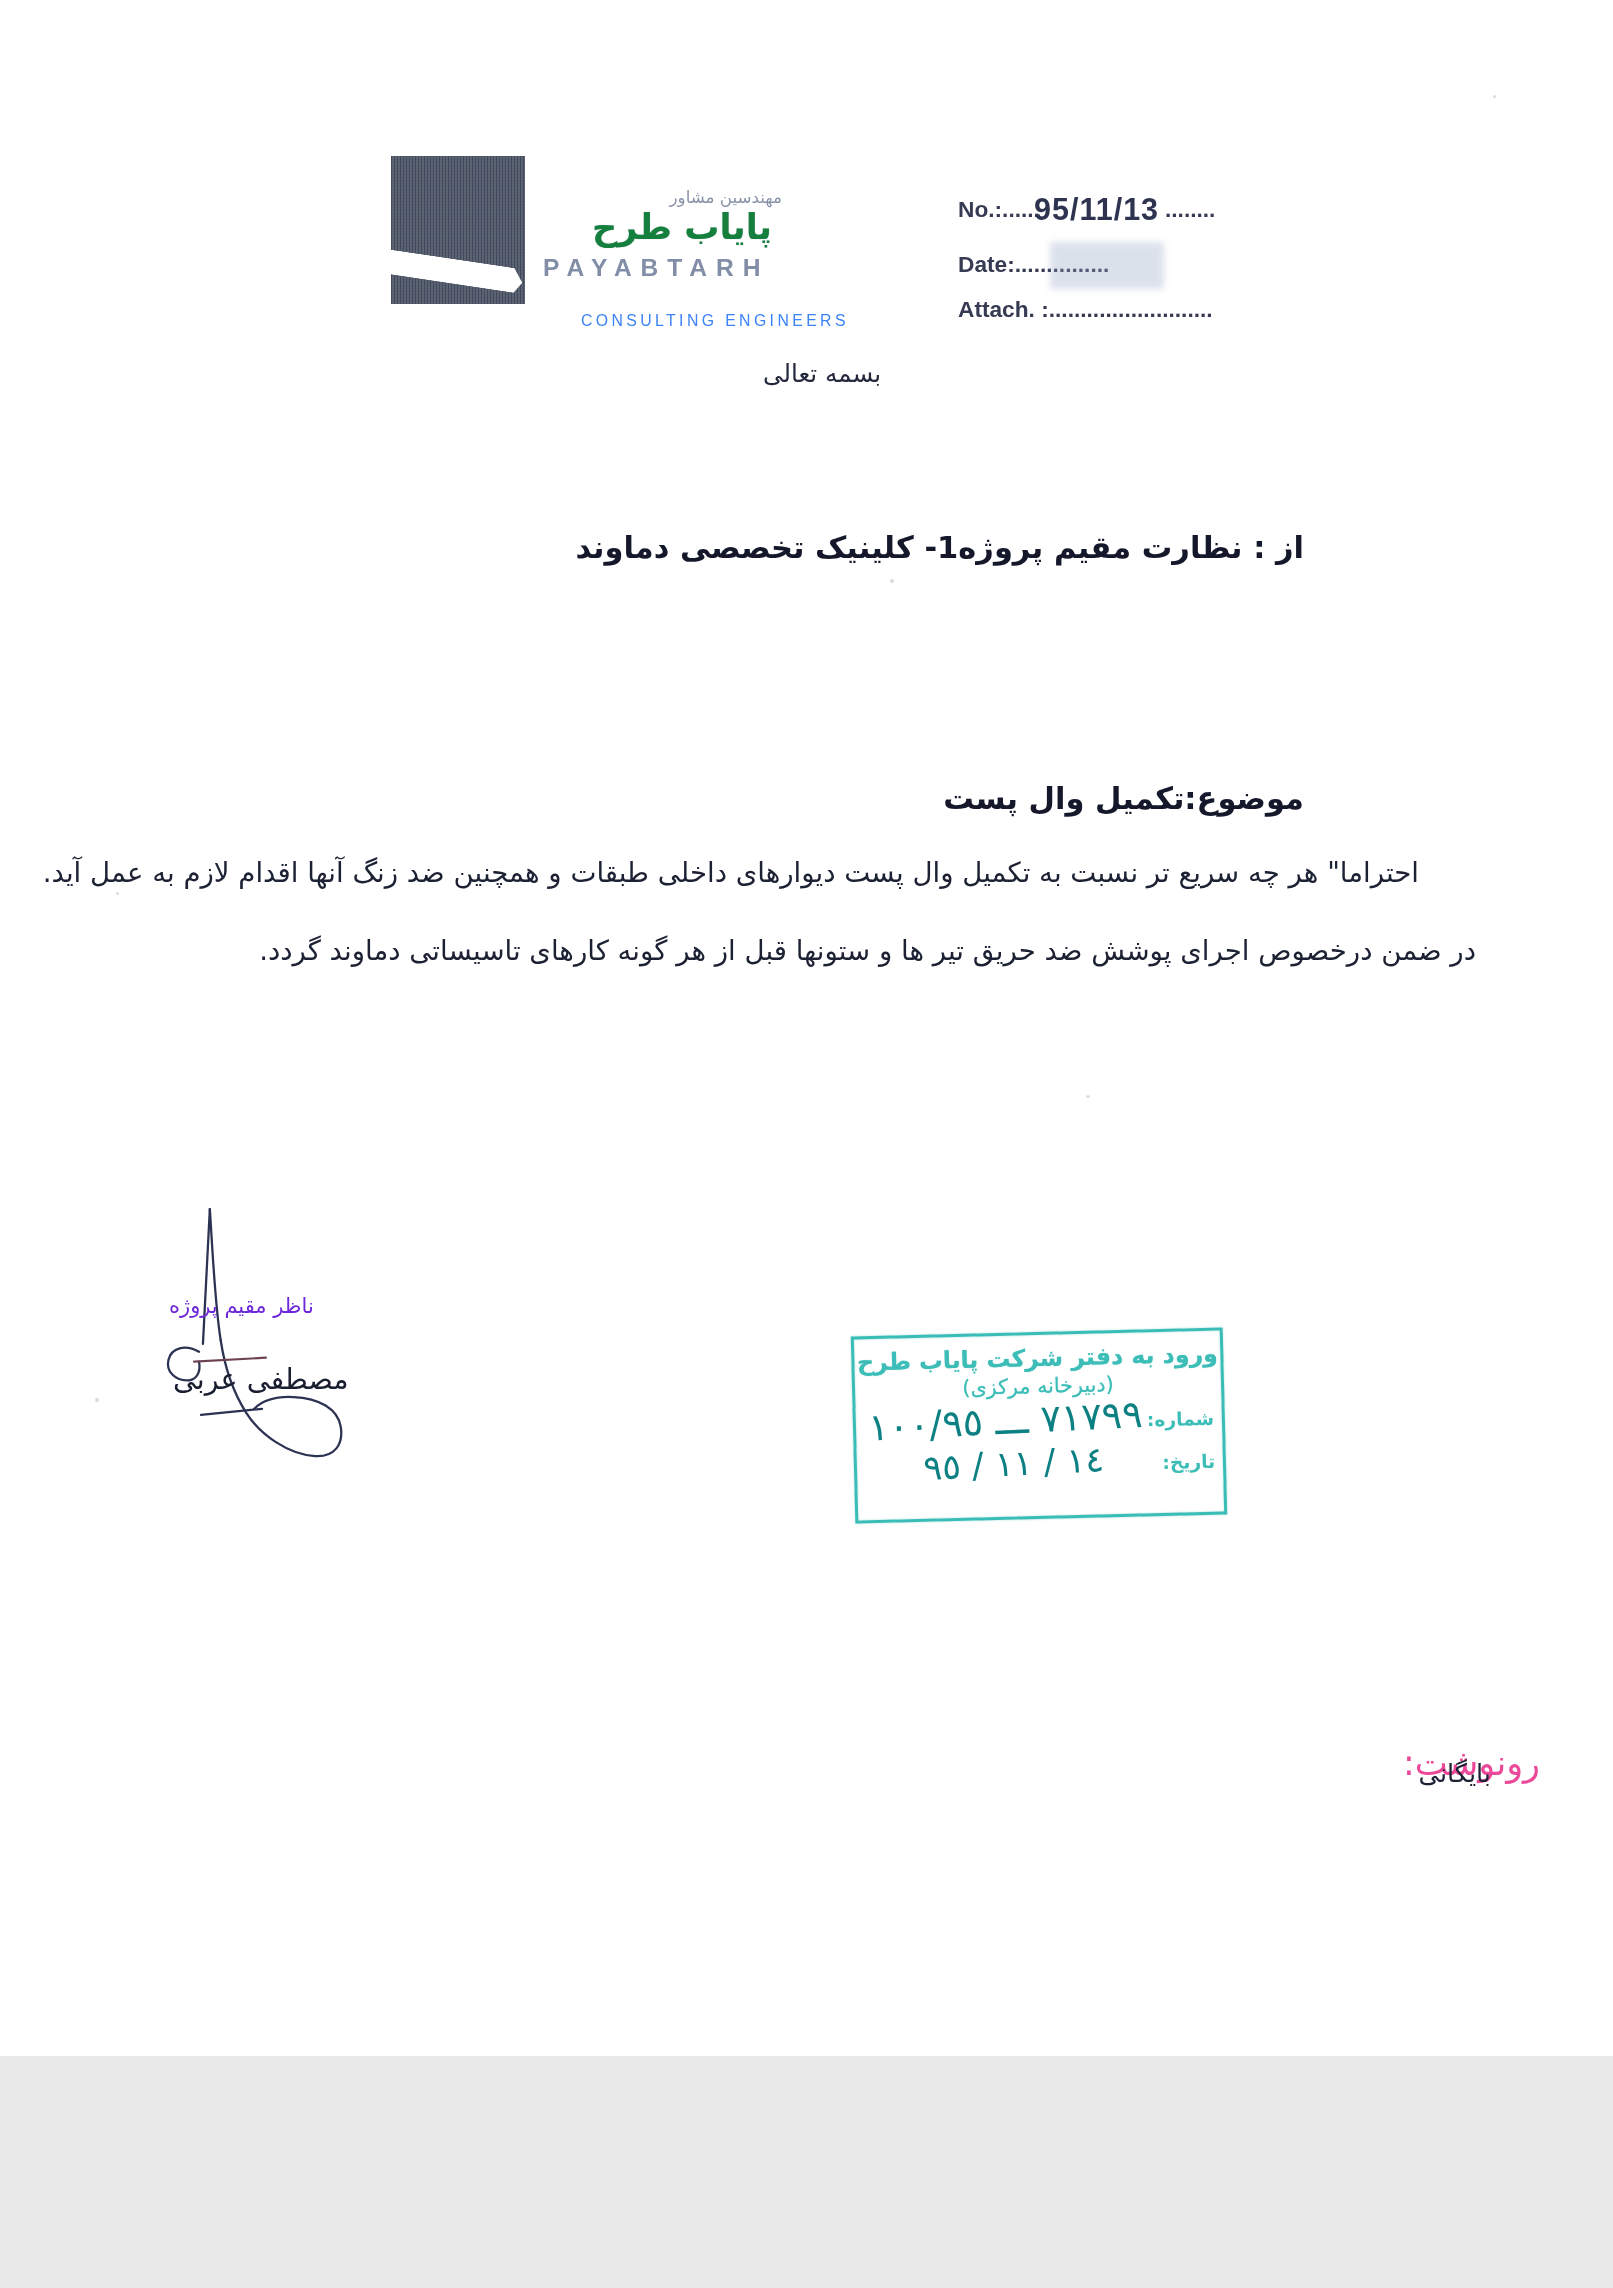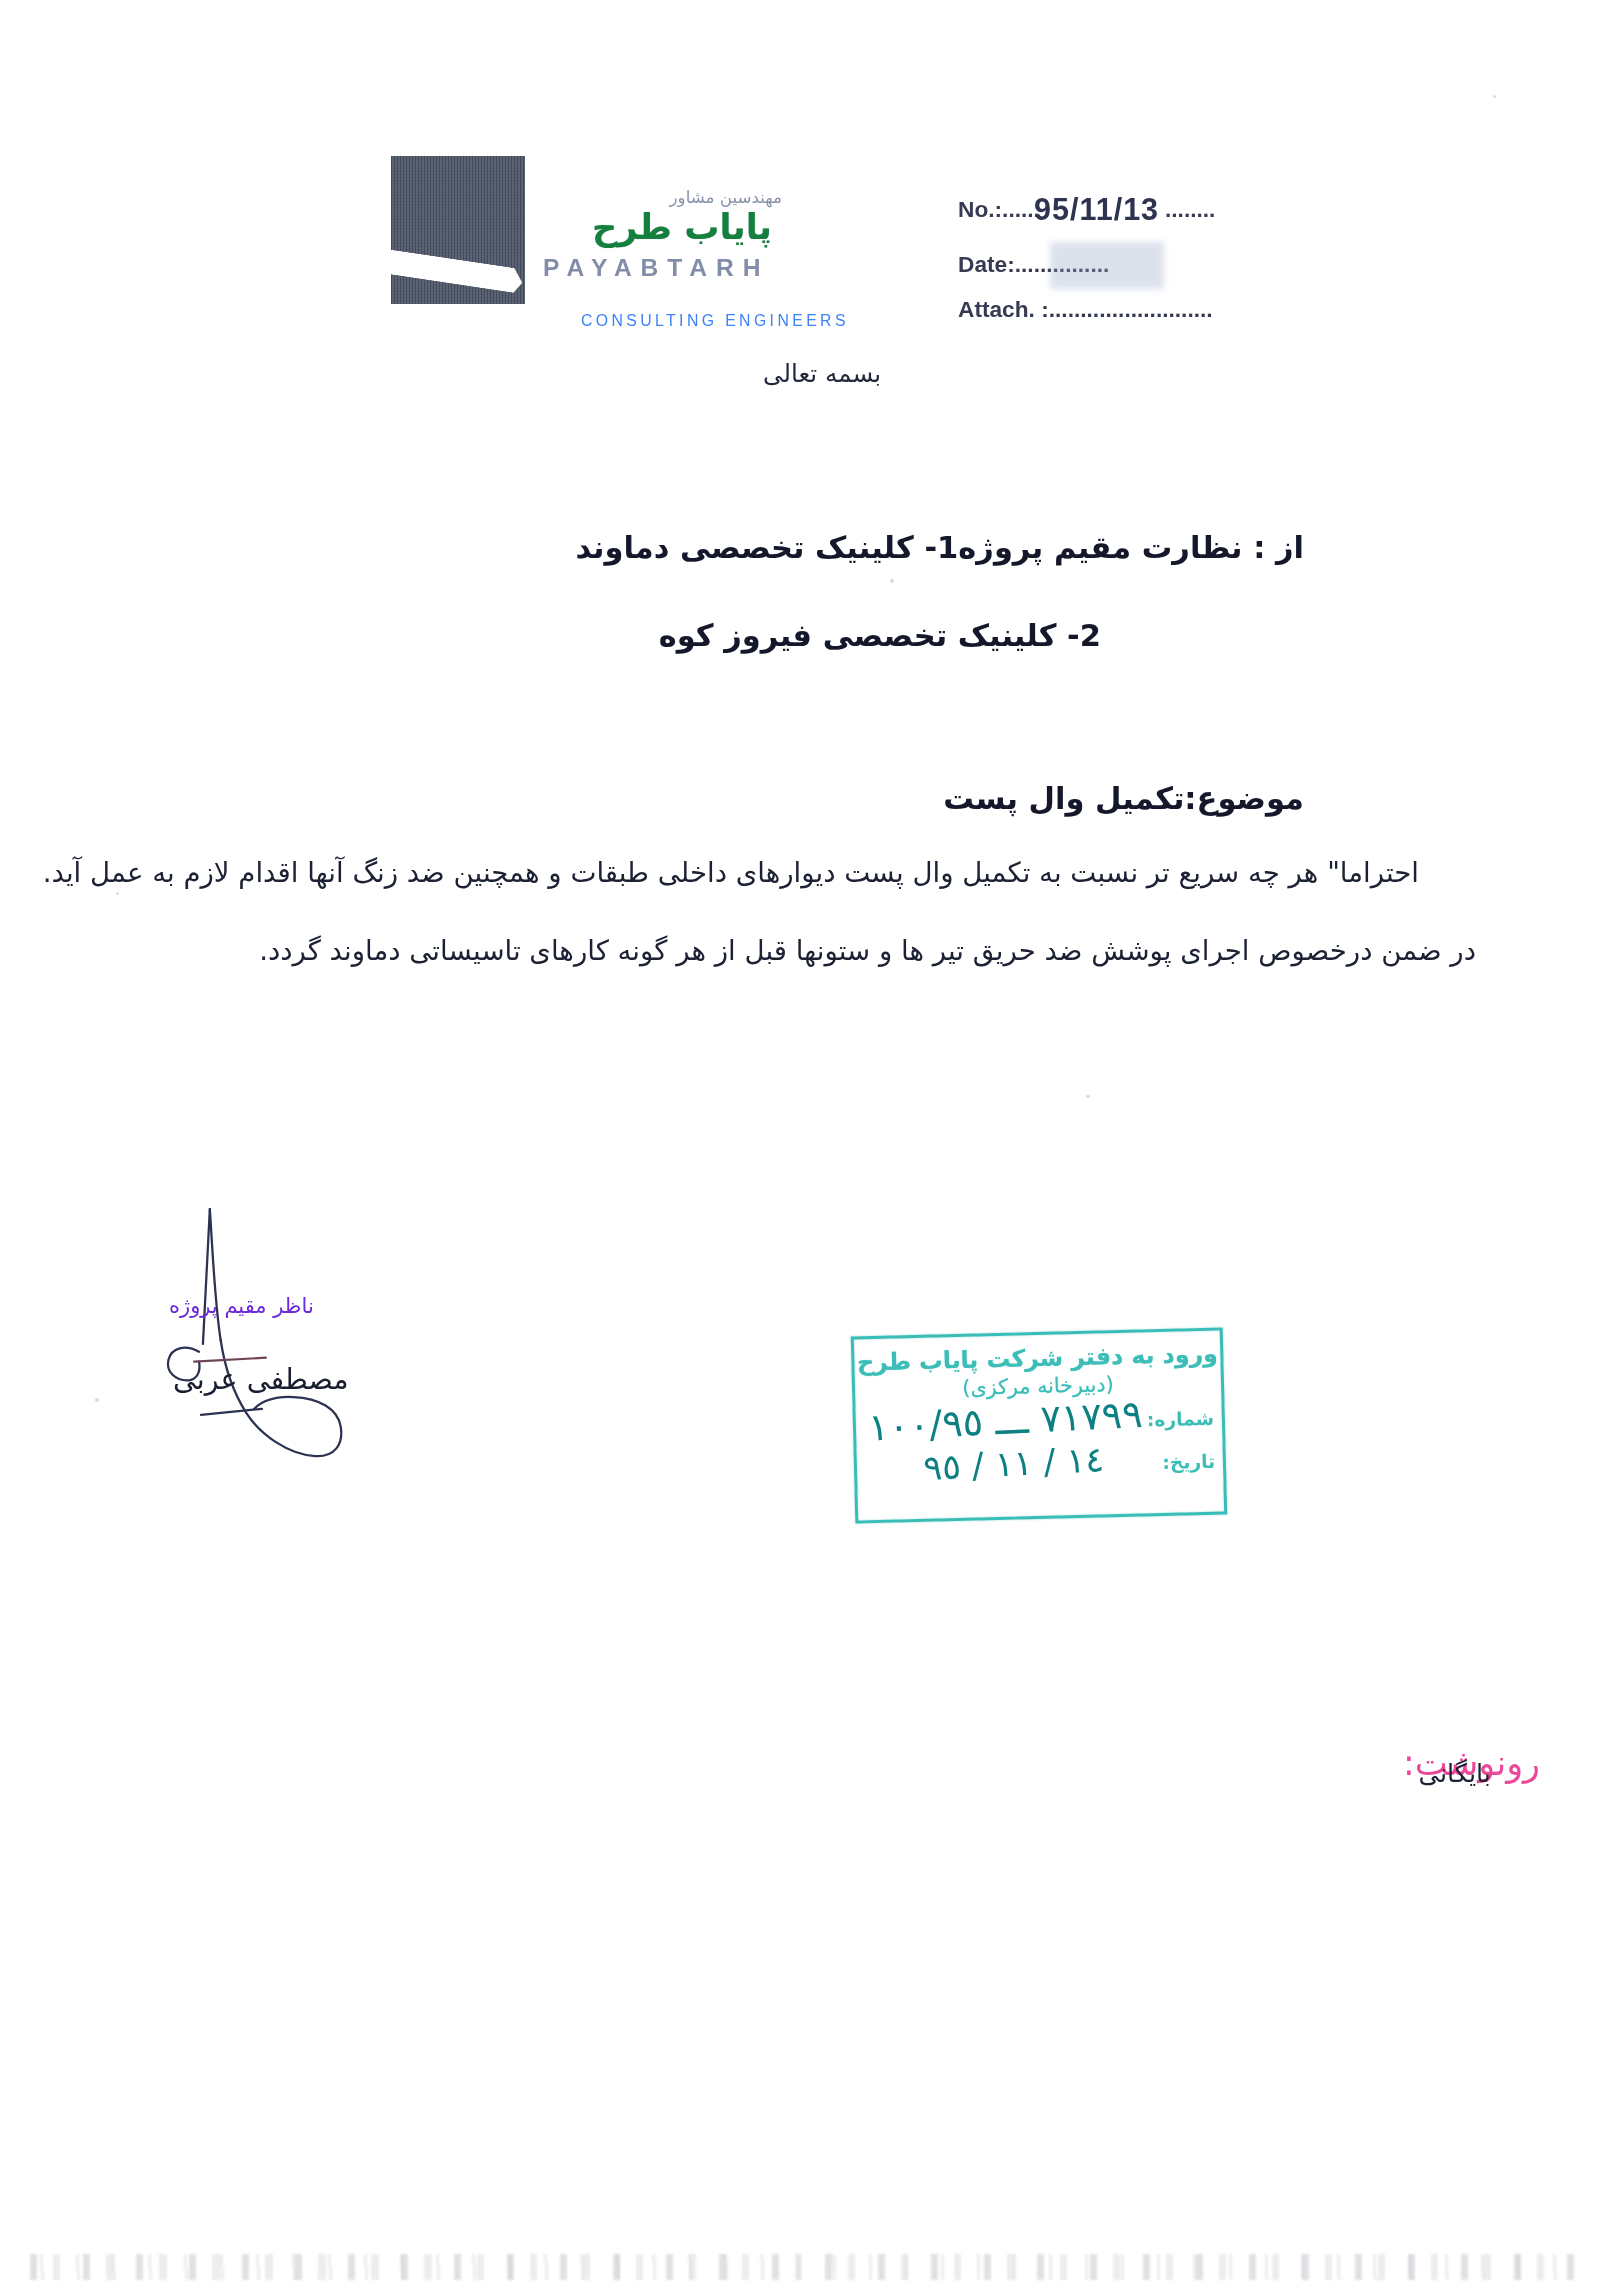--- a/index.html
+++ b/index.html
@@ -1,17 +1,17 @@
 <!DOCTYPE html>
 <html lang="fa"><head>
 <meta charset="utf-8">
 <style>
   html,body{margin:0;padding:0;background:#e8e8e8;}
   .page{
-    position:relative; width:1614px; height:2288px;
+    position:relative; width:1614px; height:2056px;
     background:#ffffff; overflow:hidden;
     font-family:"DejaVu Sans", sans-serif;
     color:#1e2233;
     text-decoration:underline;
   }
   .abs{position:absolute;}
 
   
   .logo-square{
     left:391px; top:156px; width:134px; height:148px;
@@ -142,21 +142,20 @@
     <span>Date:........</span><span>.......</span>
   </div>
   <div class="abs ref-smudge"></div>
   <div class="abs ref-row ref-attach">
     <span>Attach. :..........................</span>
   </div>
 
   <div class="abs bismillah fa">بسمه تعالی</div>
 
   <div class="abs fa hline from1">از : نظارت مقیم پروژه1- کلینیک تخصصی دماوند</div>
-  <div class="abs fa hline from2">2- کلینیک تخصصی فیروز کوه</div>
   <div class="abs fa hline subject">موضوع:تکمیل وال پست</div>
 
   <div class="abs fa bodyline body1">احتراما"  هر چه سریع تر نسبت به تکمیل وال پست دیوارهای داخلی طبقات و همچنین ضد زنگ آنها اقدام لازم به عمل آید.</div>
   <div class="abs fa bodyline body2">در ضمن درخصوص اجرای پوشش ضد حریق تیر ها و ستونها قبل از هر گونه کارهای تاسیساتی دماوند گردد.</div>
 
   <svg class="abs sig-svg" width="246" height="291" viewBox="0 0 250 295">
     <g fill="none" stroke="#2c3252" stroke-width="2.3" stroke-linecap="round">
       <path d="M73,15 L66,152"></path>
       <path d="M73,15 C76,60 78,110 84,148"></path>
       <path d="M84,148 C88,175 96,200 110,222 C124,244 152,264 180,266 C200,267 209,254 206,236 C203,218 184,207 158,206 C140,205 126,210 118,218"></path>

